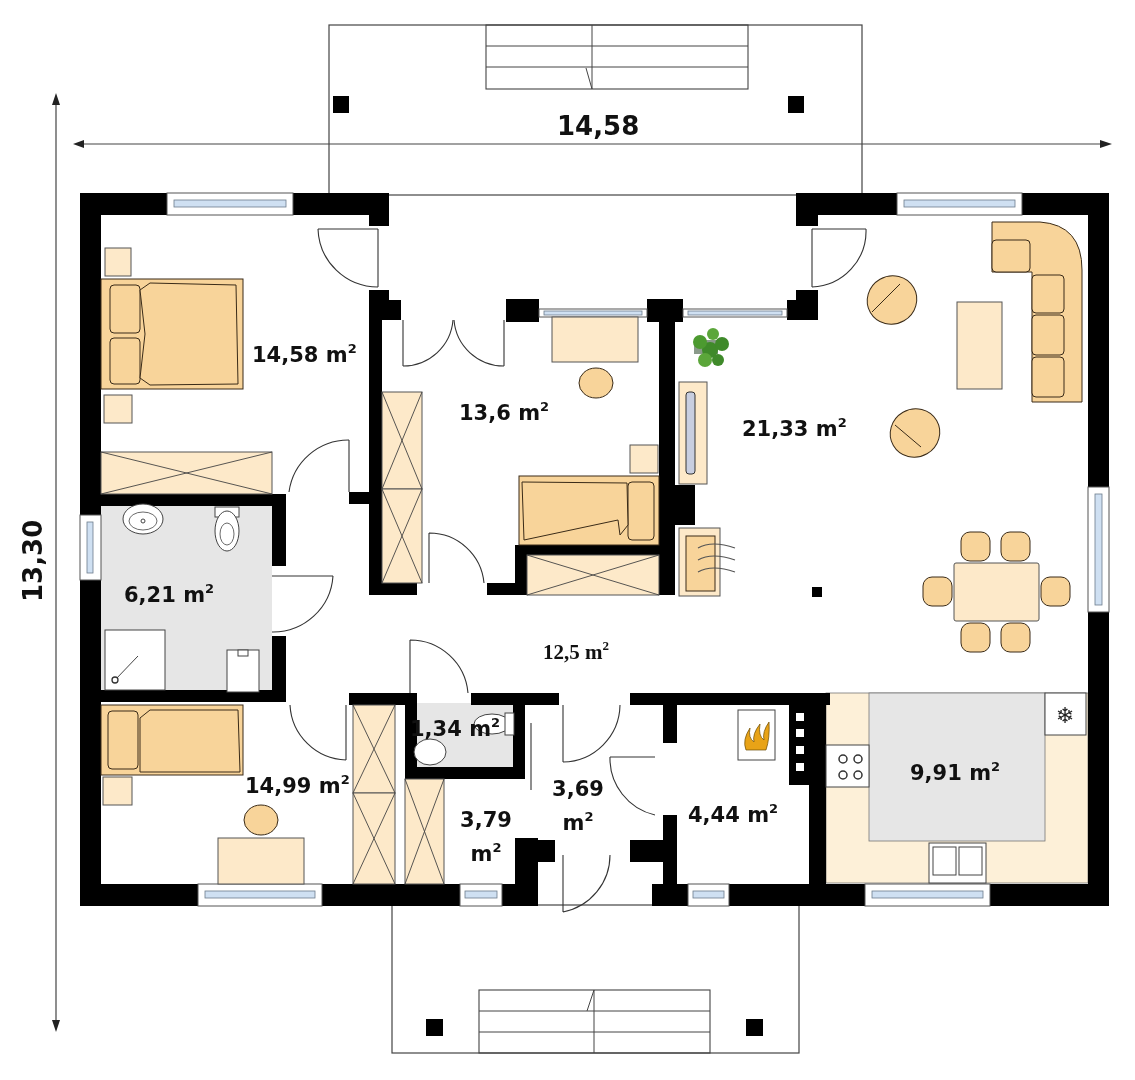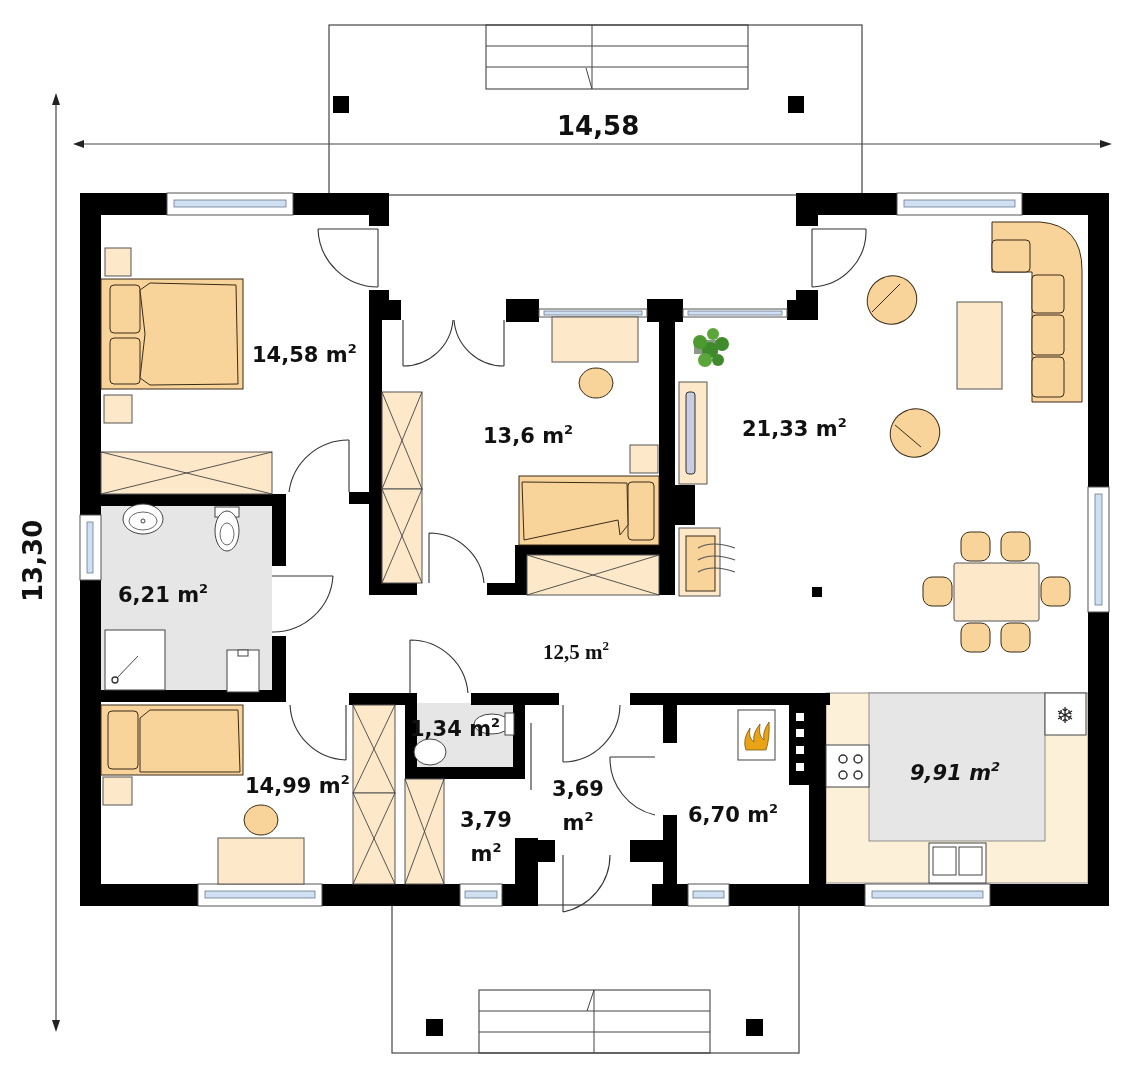--- a/index.html
+++ b/index.html
@@ -379,22 +379,22 @@
       <rect x="933" y="847" width="23" height="28" fill="#fff" stroke="#444"></rect>
       <rect x="959" y="847" width="23" height="28" fill="#fff" stroke="#444"></rect>
     </g>
   </g>
 </svg>
 
 <div class="dim" style="left:557px; top:111px;">14,58</div>
 <div class="dim" style="left:18px; top:560px; transform:rotate(-90deg); transform-origin:left top; top:602px;">13,30</div>
 
 <div class="label" style="left:252px; top:337px;text-align:center;"><span>14,58</span> <span>m</span><sup>2</sup></div>
-<div class="label" style="left:459px; top:418px;margin-left:24px;"><span>13,6</span> <span>m</span><sup>2</sup></div>
+<div class="label" style="left:459px; top:395px;"><span>13,6</span> <span>m</span><sup>2</sup></div>
 <div class="label" style="left:742px; top:411px;"><span>21,33</span> <span>m</span><sup>2</sup></div>
-<div class="label" style="left:118px; top:577px;"><span>6,21</span> <span>m</span><sup>2</sup></div>
+<div class="label" style="left:124px; top:577px;"><span>6,21</span> <span>m</span><sup>2</sup></div>
 <div class="label" style="left:543px; top:634px;font-family:Liberation Serif, serif;"><span>12,5</span> <span>m</span><sup>2</sup></div>
 <div class="label" style="left:410px; top:711px;"><span>1,34</span> <span>m</span><sup>2</sup></div>
 <div class="label" style="left:245px; top:768px;"><span>14,99</span> <span>m</span><sup>2</sup></div>
 <div class="label" style="left:456px; top:806px; text-align:center; width:60px; white-space:normal; line-height:28px;"><span>3,79</span><br><span>m</span><sup>2</sup></div>
 <div class="label" style="left:545px; top:775px; text-align:center; width:66px; white-space:normal; line-height:28px;"><span>3,69</span><br><span>m</span><sup>2</sup></div>
-<div class="label" style="left:688px; top:797px;"><span>6,70</span> <span>m</span><sup>2</sup></div>
-<div class="label" style="left:910px; top:755px;font-style:italic;"><span>9,91</span> <span>m</span><sup>2</sup></div>
+<div class="label" style="left:688px; top:797px;"><span>4,44</span> <span>m</span><sup>2</sup></div>
+<div class="label" style="left:910px; top:755px;"><span>9,91</span> <span>m</span><sup>2</sup></div>
 
 </body></html>

